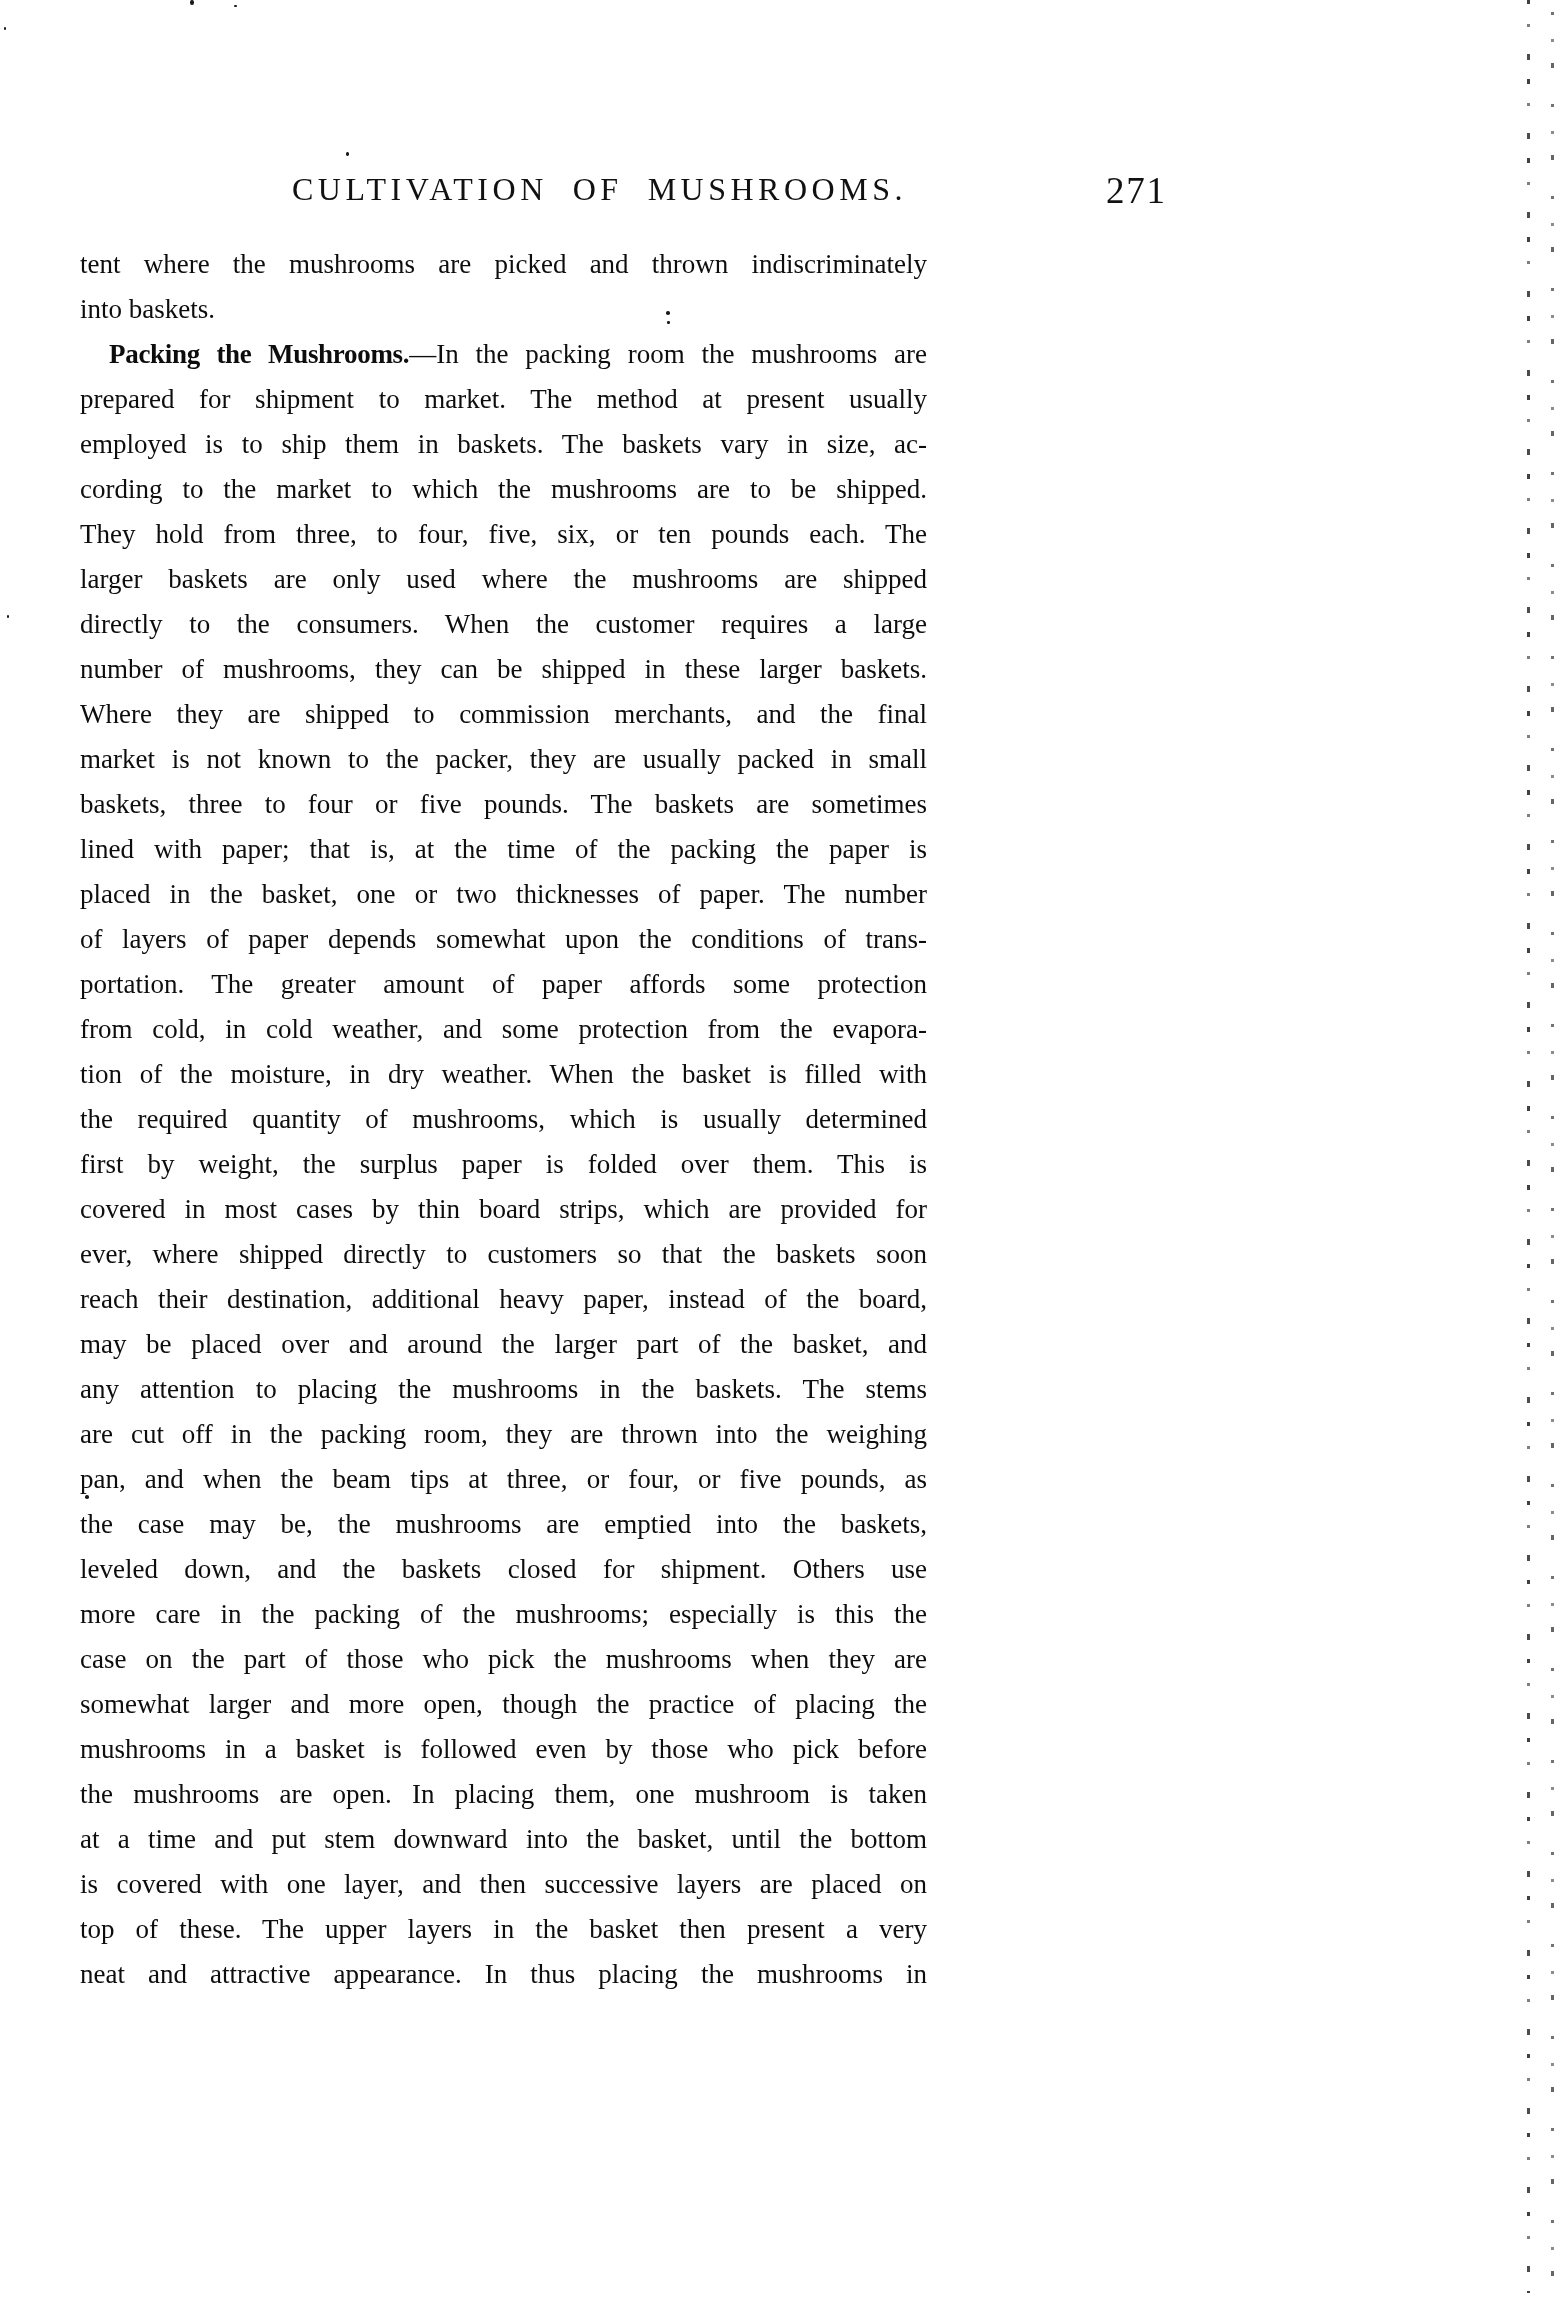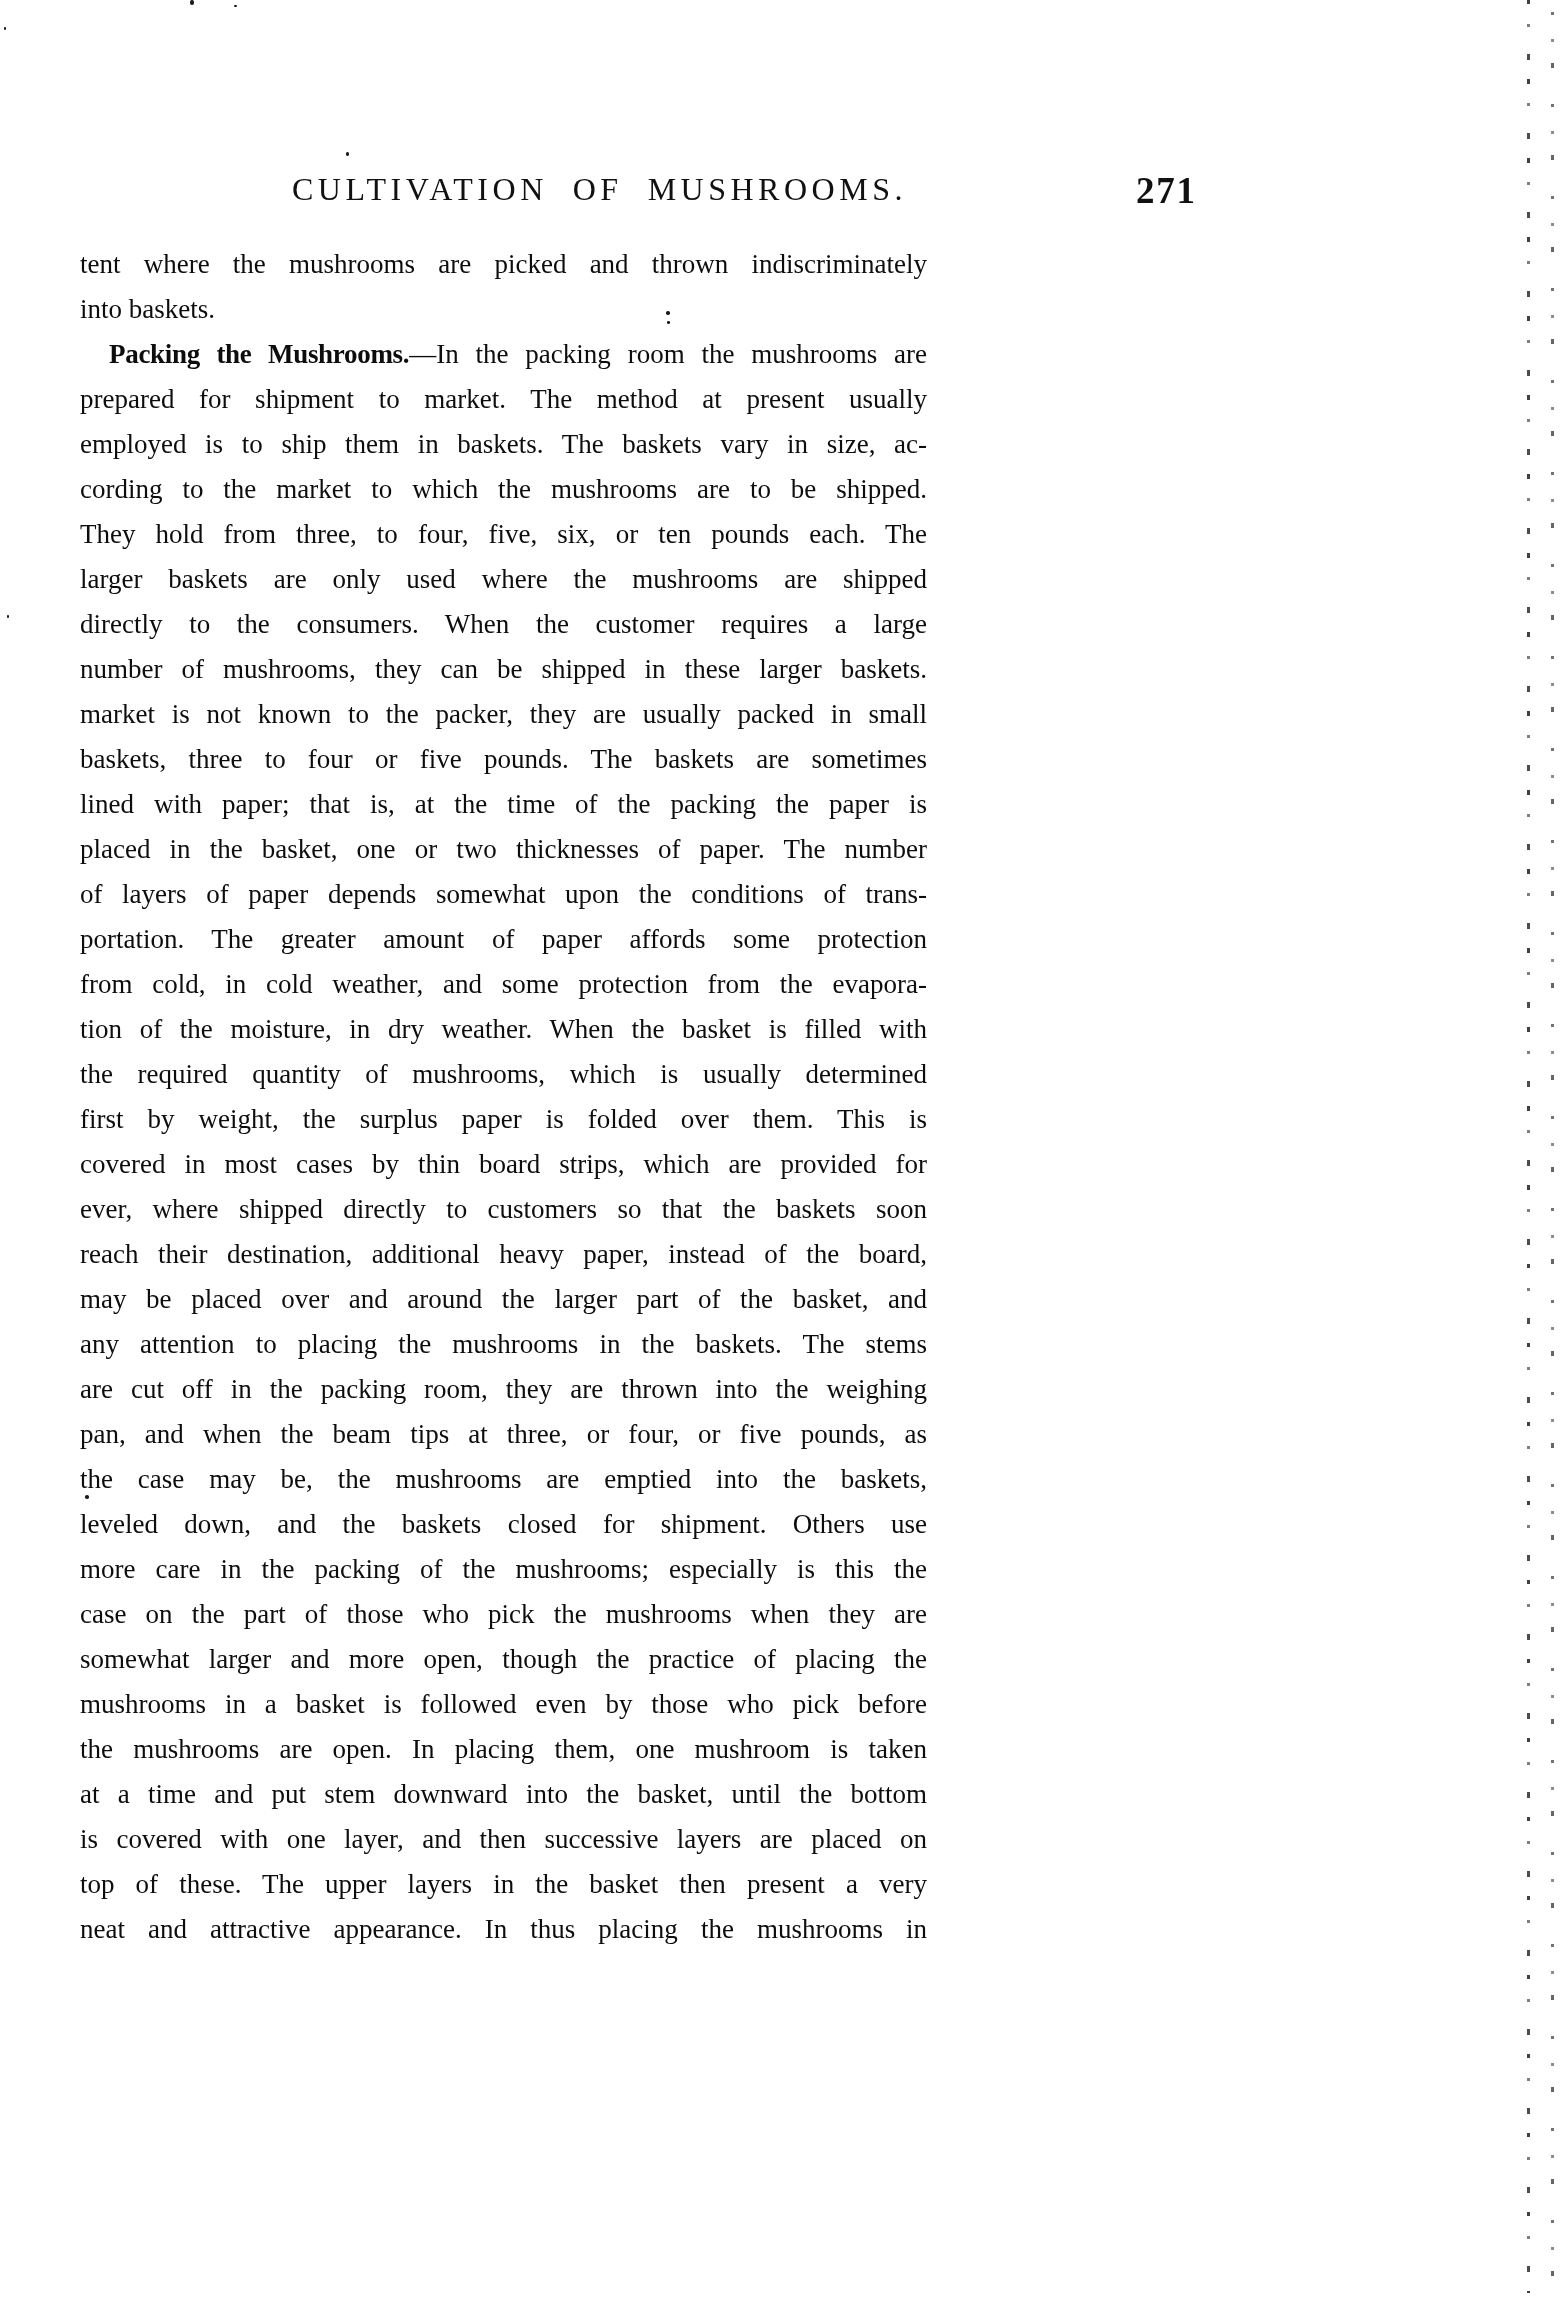--- a/index.html
+++ b/index.html
@@ -8,22 +8,22 @@
     background:#ffffff; overflow:hidden;
     font-family:"Liberation Serif", serif;
     color:#0d0d0d;
   }
   .running-title {
     position:absolute; left:292px; top:171px;
     font-size:32px; letter-spacing:4.5px; word-spacing:12.5px;
     white-space:nowrap; color:#111;
   }
   .page-number {
-    position:absolute; left:1136px; top:169px;
-    font-size:37px; letter-spacing:1.8px; color:#111;font-weight:bold;
+    position:absolute; left:1106px; top:169px;
+    font-size:37px; letter-spacing:1.8px; color:#111;
   }
   .body-text {
     position:absolute; left:80px; top:242px; width:847px;
     font-size:27px;
   }
   .line {
     line-height:45px; height:45px;
     text-align:justify; text-align-last:justify;
     overflow:hidden; white-space:normal;
   }
@@ -64,20 +64,21 @@
       <div class="line">tent where the mushrooms are picked and thrown indiscriminately</div>
       <div class="line end">into baskets.</div>
       <div class="line indent"><span class="bold">Packing the Mushrooms.</span><span>—In the packing room the mushrooms are</span></div>
       <div class="line">prepared for shipment to market. The method at present usually</div>
       <div class="line">employed is to ship them in baskets. The baskets vary in size, ac-</div>
       <div class="line">cording to the market to which the mushrooms are to be shipped.</div>
       <div class="line">They hold from three, to four, five, six, or ten pounds each. The</div>
       <div class="line">larger baskets are only used where the mushrooms are shipped</div>
       <div class="line">directly to the consumers. When the customer requires a large</div>
       <div class="line">number of mushrooms, they can be shipped in these larger baskets.</div>
+      <div class="line">Where they are shipped to commission merchants, and the final</div>
       <div class="line">market is not known to the packer, they are usually packed in small</div>
       <div class="line">baskets, three to four or five pounds. The baskets are sometimes</div>
       <div class="line">lined with paper; that is, at the time of the packing the paper is</div>
       <div class="line">placed in the basket, one or two thicknesses of paper. The number</div>
       <div class="line">of layers of paper depends somewhat upon the conditions of trans-</div>
       <div class="line">portation. The greater amount of paper affords some protection</div>
       <div class="line">from cold, in cold weather, and some protection from the evapora-</div>
       <div class="line">tion of the moisture, in dry weather. When the basket is filled with</div>
       <div class="line">the required quantity of mushrooms, which is usually determined</div>
       <div class="line">first by weight, the surplus paper is folded over them. This is</div>

